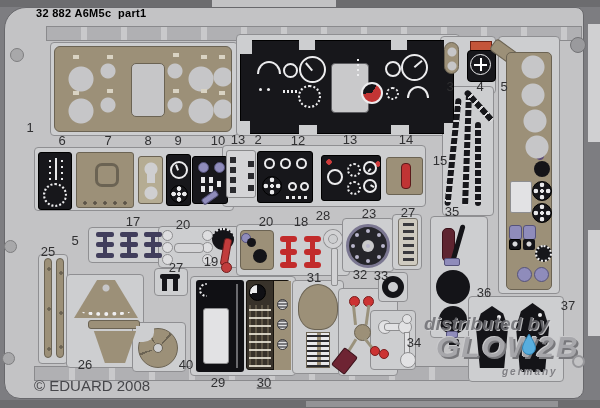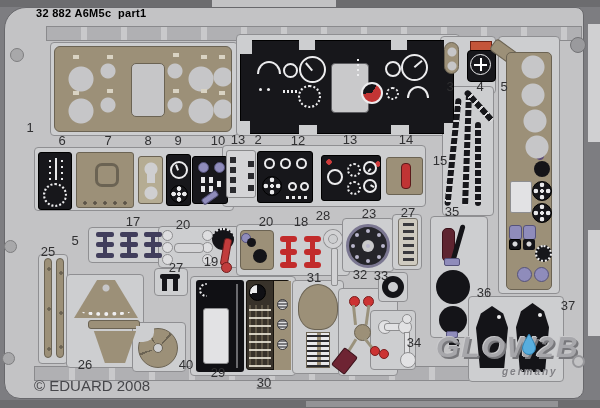--- a/index.html
+++ b/index.html
@@ -354,31 +354,32 @@
       <span class="plabel" style="left: 211px; top: 261px;">19</span>
       <span class="plabel" style="left: 266px; top: 221px;">20</span>
       <span class="plabel" style="left: 301px; top: 221px;">18</span>
       <span class="plabel" style="left: 323px; top: 215px;">28</span>
       <span class="plabel" style="left: 369px; top: 213px;">23</span>
       <span class="plabel" style="left: 408px; top: 212px;">27</span>
       <span class="plabel" style="left: 48px; top: 251px;">25</span>
       <span class="plabel" style="left: 85px; top: 364px;">26</span>
       <span class="plabel" style="left: 176px; top: 267px;">27</span>
       <span class="plabel" style="left: 186px; top: 364px;">40</span>
-      <span class="plabel" style="left: 218px; top: 372px;">29</span>
+      <span class="plabel" style="left: 218px; top: 382px;">29</span>
       <span class="plabel" style="left: 264px; top: 382px; text-decoration: underline;">30</span>
       <span class="plabel" style="left: 314px; top: 277px;">31</span>
       <span class="plabel" style="left: 360px; top: 274px;">32</span>
       <span class="plabel" style="left: 381px; top: 275px;">33</span>
       <span class="plabel" style="left: 414px; top: 342px;">34</span>
       <span class="plabel" style="left: 452px; top: 211px;">35</span>
       <span class="plabel" style="left: 484px; top: 292px;">36</span>
       <span class="plabel" style="left: 568px; top: 305px;">37</span>
     </div>
 
+  <div class="wm wm-dist">distributed by</div>
   <div class="wm wm-brand">GLOW2B</div>
   <div class="wm abs" style="left:521px;top:334px;z-index:8;">
     <svg width="16" height="21" viewBox="0 0 16 21">
         <path d="M8 0 C8 0 1.5 9.5 1.5 14 a6.5 6.5 0 0 0 13 0 C14.5 9.5 8 0 8 0 Z" fill="#58aede" stroke="#2f7fae" stroke-width="1"></path>
       </svg>
   </div>
   <div class="wm wm-sub">germany</div>
   <div class="wm wm-reg abs"></div>
 
 </div>

